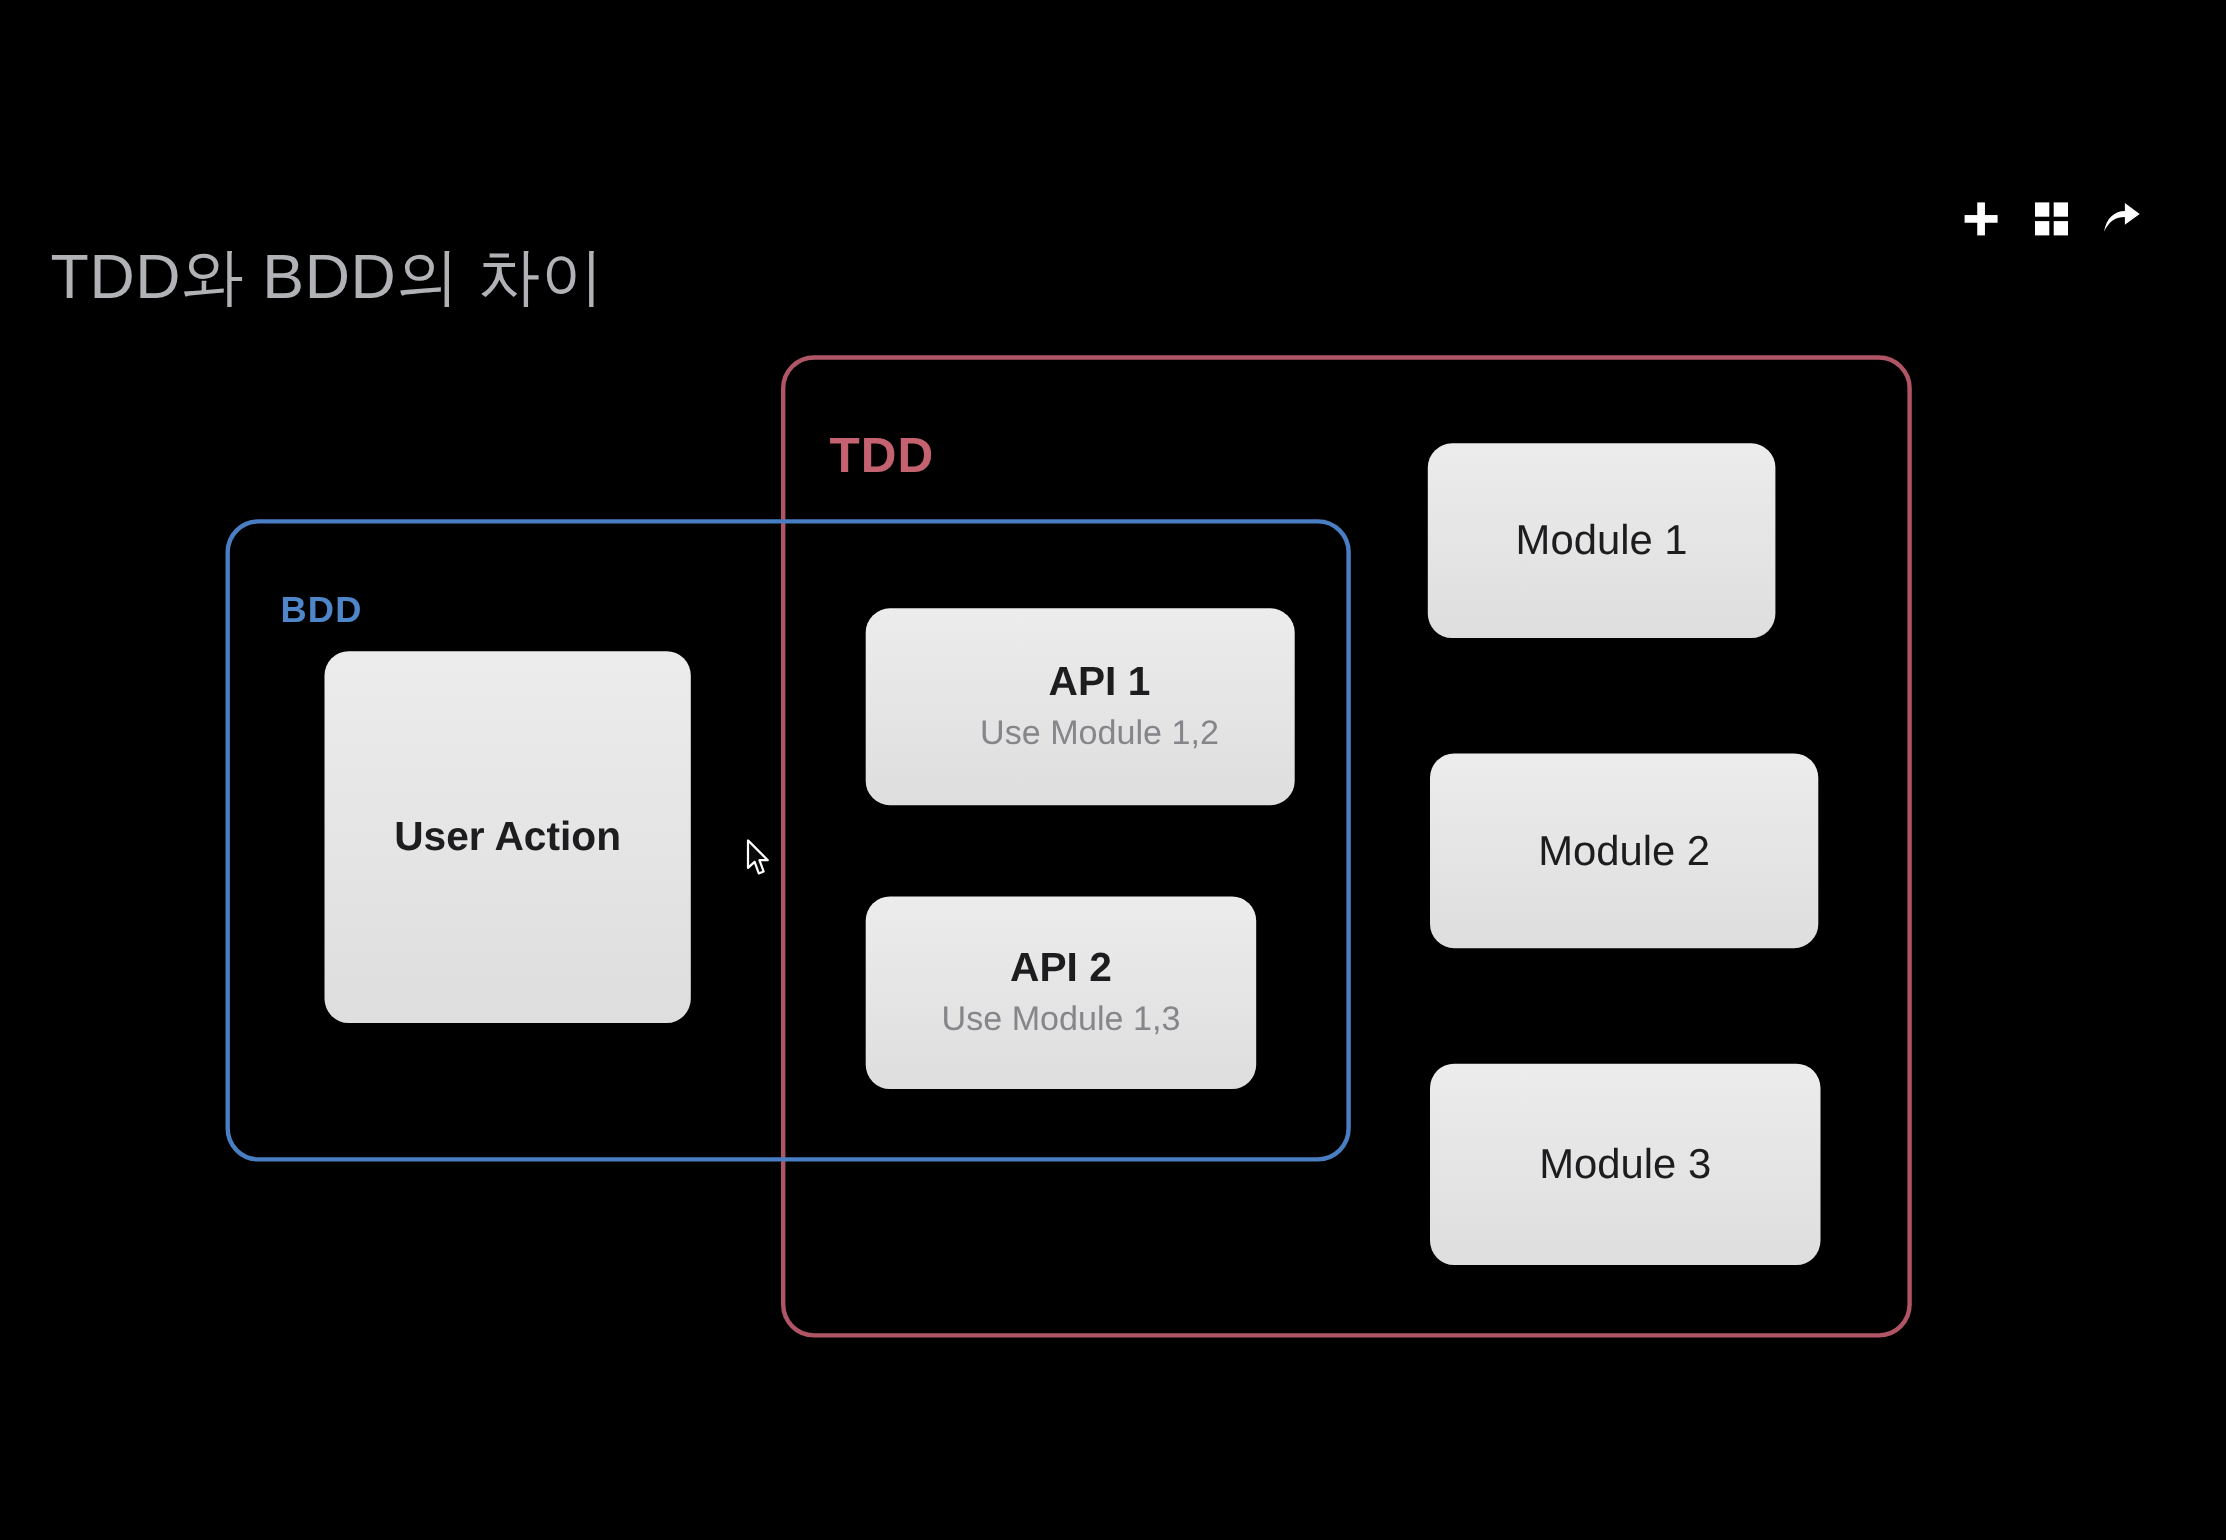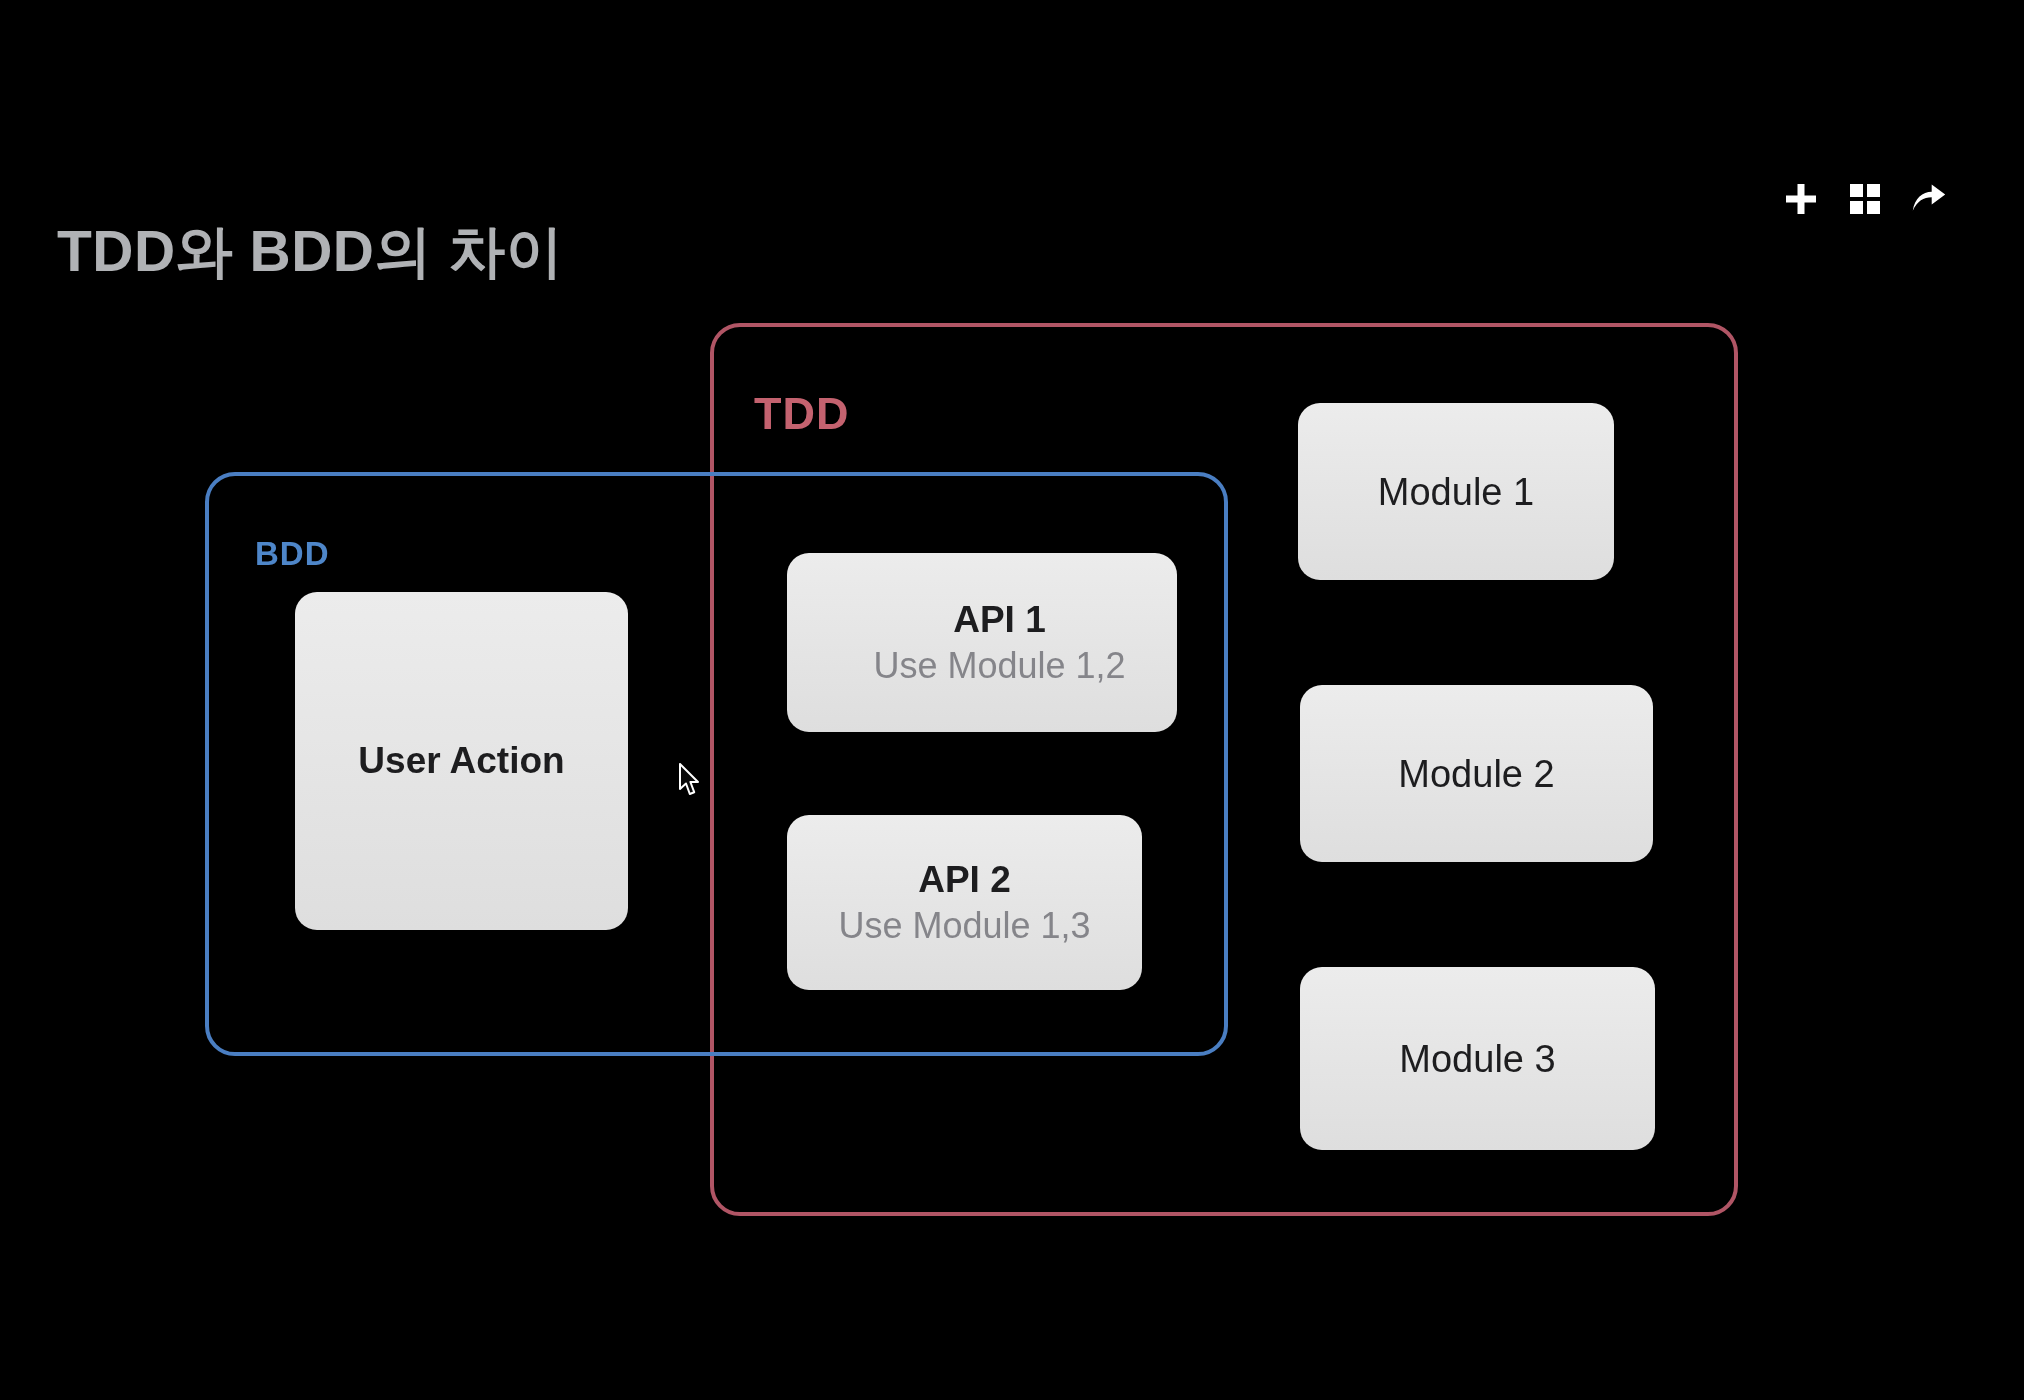--- a/index.html
+++ b/index.html
@@ -8,24 +8,24 @@
     width: 2024px;
     height: 1400px;
     background: #000000;
     overflow: hidden;
     font-family: "Liberation Sans", sans-serif;
   }
 
   
   .slide-title {
     position: absolute;
-    left: 57px;
+    left: 46px;
     top: 214px;
     font-size: 57px;
-    font-weight: 700;
+    font-weight: 400;
     color: #b0b2b5;
     letter-spacing: 0.5px;
     white-space: nowrap;
   }
 
   
   .toolbar {
     position: absolute;
     left: 1783px;
     top: 181px;
@@ -75,21 +75,21 @@
     box-shadow: 0 2px 6px rgba(0,0,0,0.55);
   }
   .node-title {
     font-size: 37px;
     font-weight: 600;
     color: #1d1d1f;
     line-height: 46px;
     white-space: nowrap;
   }
   .node-sub {
-    font-size: 36px;
+    font-size: 31px;
     font-weight: 400;
     color: #85858a;
     line-height: 46px;
     white-space: nowrap;
   }
   .node-lines {
     margin-top: 52px;
     font-size: 35px;
     color: #85858a;
     line-height: 48px;

